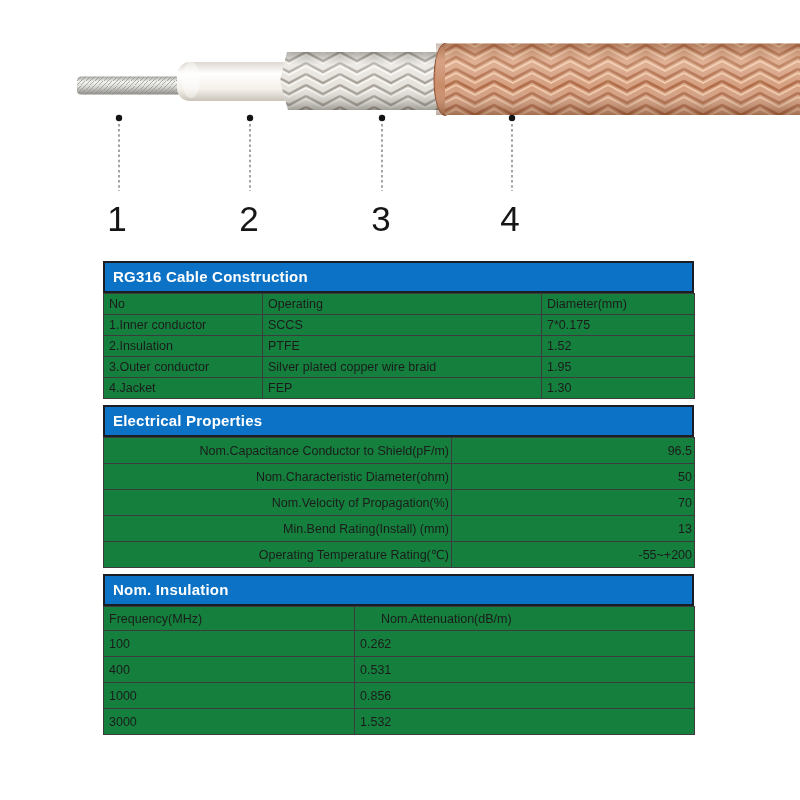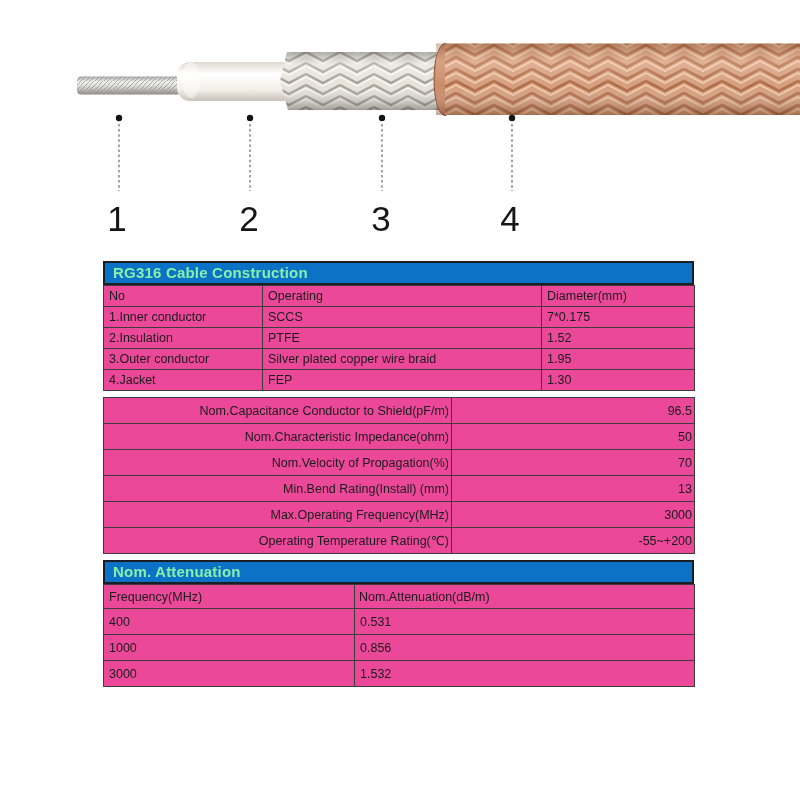--- a/index.html
+++ b/index.html
@@ -5,35 +5,35 @@
   html,body{margin:0;padding:0;}
   body{
     width:800px;height:800px;background:#ffffff;
     font-family:"Liberation Sans","DejaVu Sans",sans-serif;
     position:relative;overflow:hidden;
   }
   .canvas{position:absolute;inset:0;width:800px;height:800px;background:#fff;}
   .cable-svg{position:absolute;top:0;left:0;}
   .tables{position:absolute;left:103px;top:261px;width:591px;}
   .title-bar{
-    box-sizing:border-box;height:24px;
+    box-sizing:border-box;height:32px;
     background:var(--header-blue,#0c72c6);
     border:2px solid #1a1e24;
-    color:#86efac;font-weight:bold;font-size:15px;line-height:20px;
+    color:#ffffff;font-weight:bold;font-size:15px;line-height:20px;
     padding-left:8px;letter-spacing:.2px;
     display:flex;align-items:center;
   }
   table{border-collapse:collapse;width:100%;table-layout:fixed;
         font-size:12.5px;color:var(--text,#1b1b1b);}
   td{border:1px solid var(--border,#3c3c3c);padding:0 2px 0 5px;
-     white-space:nowrap;overflow:hidden;background:#ec4899;}
+     white-space:nowrap;overflow:hidden;background:#15803d;}
   .t1 td{height:20px;}
   .t2 td{height:25px;text-align:right;}
   .t2 td.val{padding-left:9px;}
-  .t3 td.hdr2{padding-left:4px;}
+  .t3 td.hdr2{padding-left:26px;}
   .t3 td{height:25px;}
   .t3 tr.head td{height:23px;margin-left:20px;}
   .gap{height:6px;}
 </style>
 </head>
 <body>
 
 <div class="canvas">
 
   <svg class="cable-svg" width="800" height="245" viewBox="0 0 800 245">
@@ -171,69 +171,72 @@
       <tr>
         <td>4.Jacket</td>
         <td>FEP</td>
         <td>1.30</td>
       </tr>
     </tbody>
       </table>
 
     <div class="gap"></div>
 
+    <div class="title-bar">
+      <span>Electrical Properties</span>
+    </div>
     <table class="t2">
       <colgroup>
           <col style="width:348px">
           <col style="width:243px">
         </colgroup>
       <tbody>
           <tr>
         <td>Nom.Capacitance Conductor to Shield(pF/m)</td>
         <td class="val">96.5</td>
       </tr>
       <tr>
-        <td>Nom.Characteristic Impedance(ohm)</td>
+        <td>Nom.Characteristic Diameter(ohm)</td>
         <td class="val">50</td>
       </tr>
       <tr>
         <td>Nom.Velocity of Propagation(%)</td>
         <td class="val">70</td>
       </tr>
       <tr>
         <td>Min.Bend Rating(Install) (mm)</td>
         <td class="val">13</td>
       </tr>
       <tr>
-        <td>Max.Operating Frequency(MHz)</td>
-        <td class="val">3000</td>
-      </tr>
-      <tr>
         <td>Operating Temperature Rating(℃)</td>
         <td class="val">-55~+200</td>
       </tr>
     </tbody>
       </table>
 
     <div class="gap"></div>
 
     <div class="title-bar">
-      <span>Nom. Attenuation</span>
+      <span>Nom. Insulation</span>
     </div>
     <table class="t3">
       <colgroup>
           <col style="width:251px">
           <col style="width:340px">
         </colgroup>
       <tbody>
           <tr class="head">
         <td>Frequency(MHz)</td>
         <td class="hdr2">Nom.Attenuation(dB/m)</td>
       </tr>
       <tr>
+        <td>100</td>
+        <td>0.262</td>
+      </tr>
+      <tr>
         <td>400</td>
         <td>0.531</td>
       </tr>
       <tr>
         <td>1000</td>
         <td>0.856</td>
       </tr>
       <tr>
         <td>3000</td>
         <td>1.532</td>

